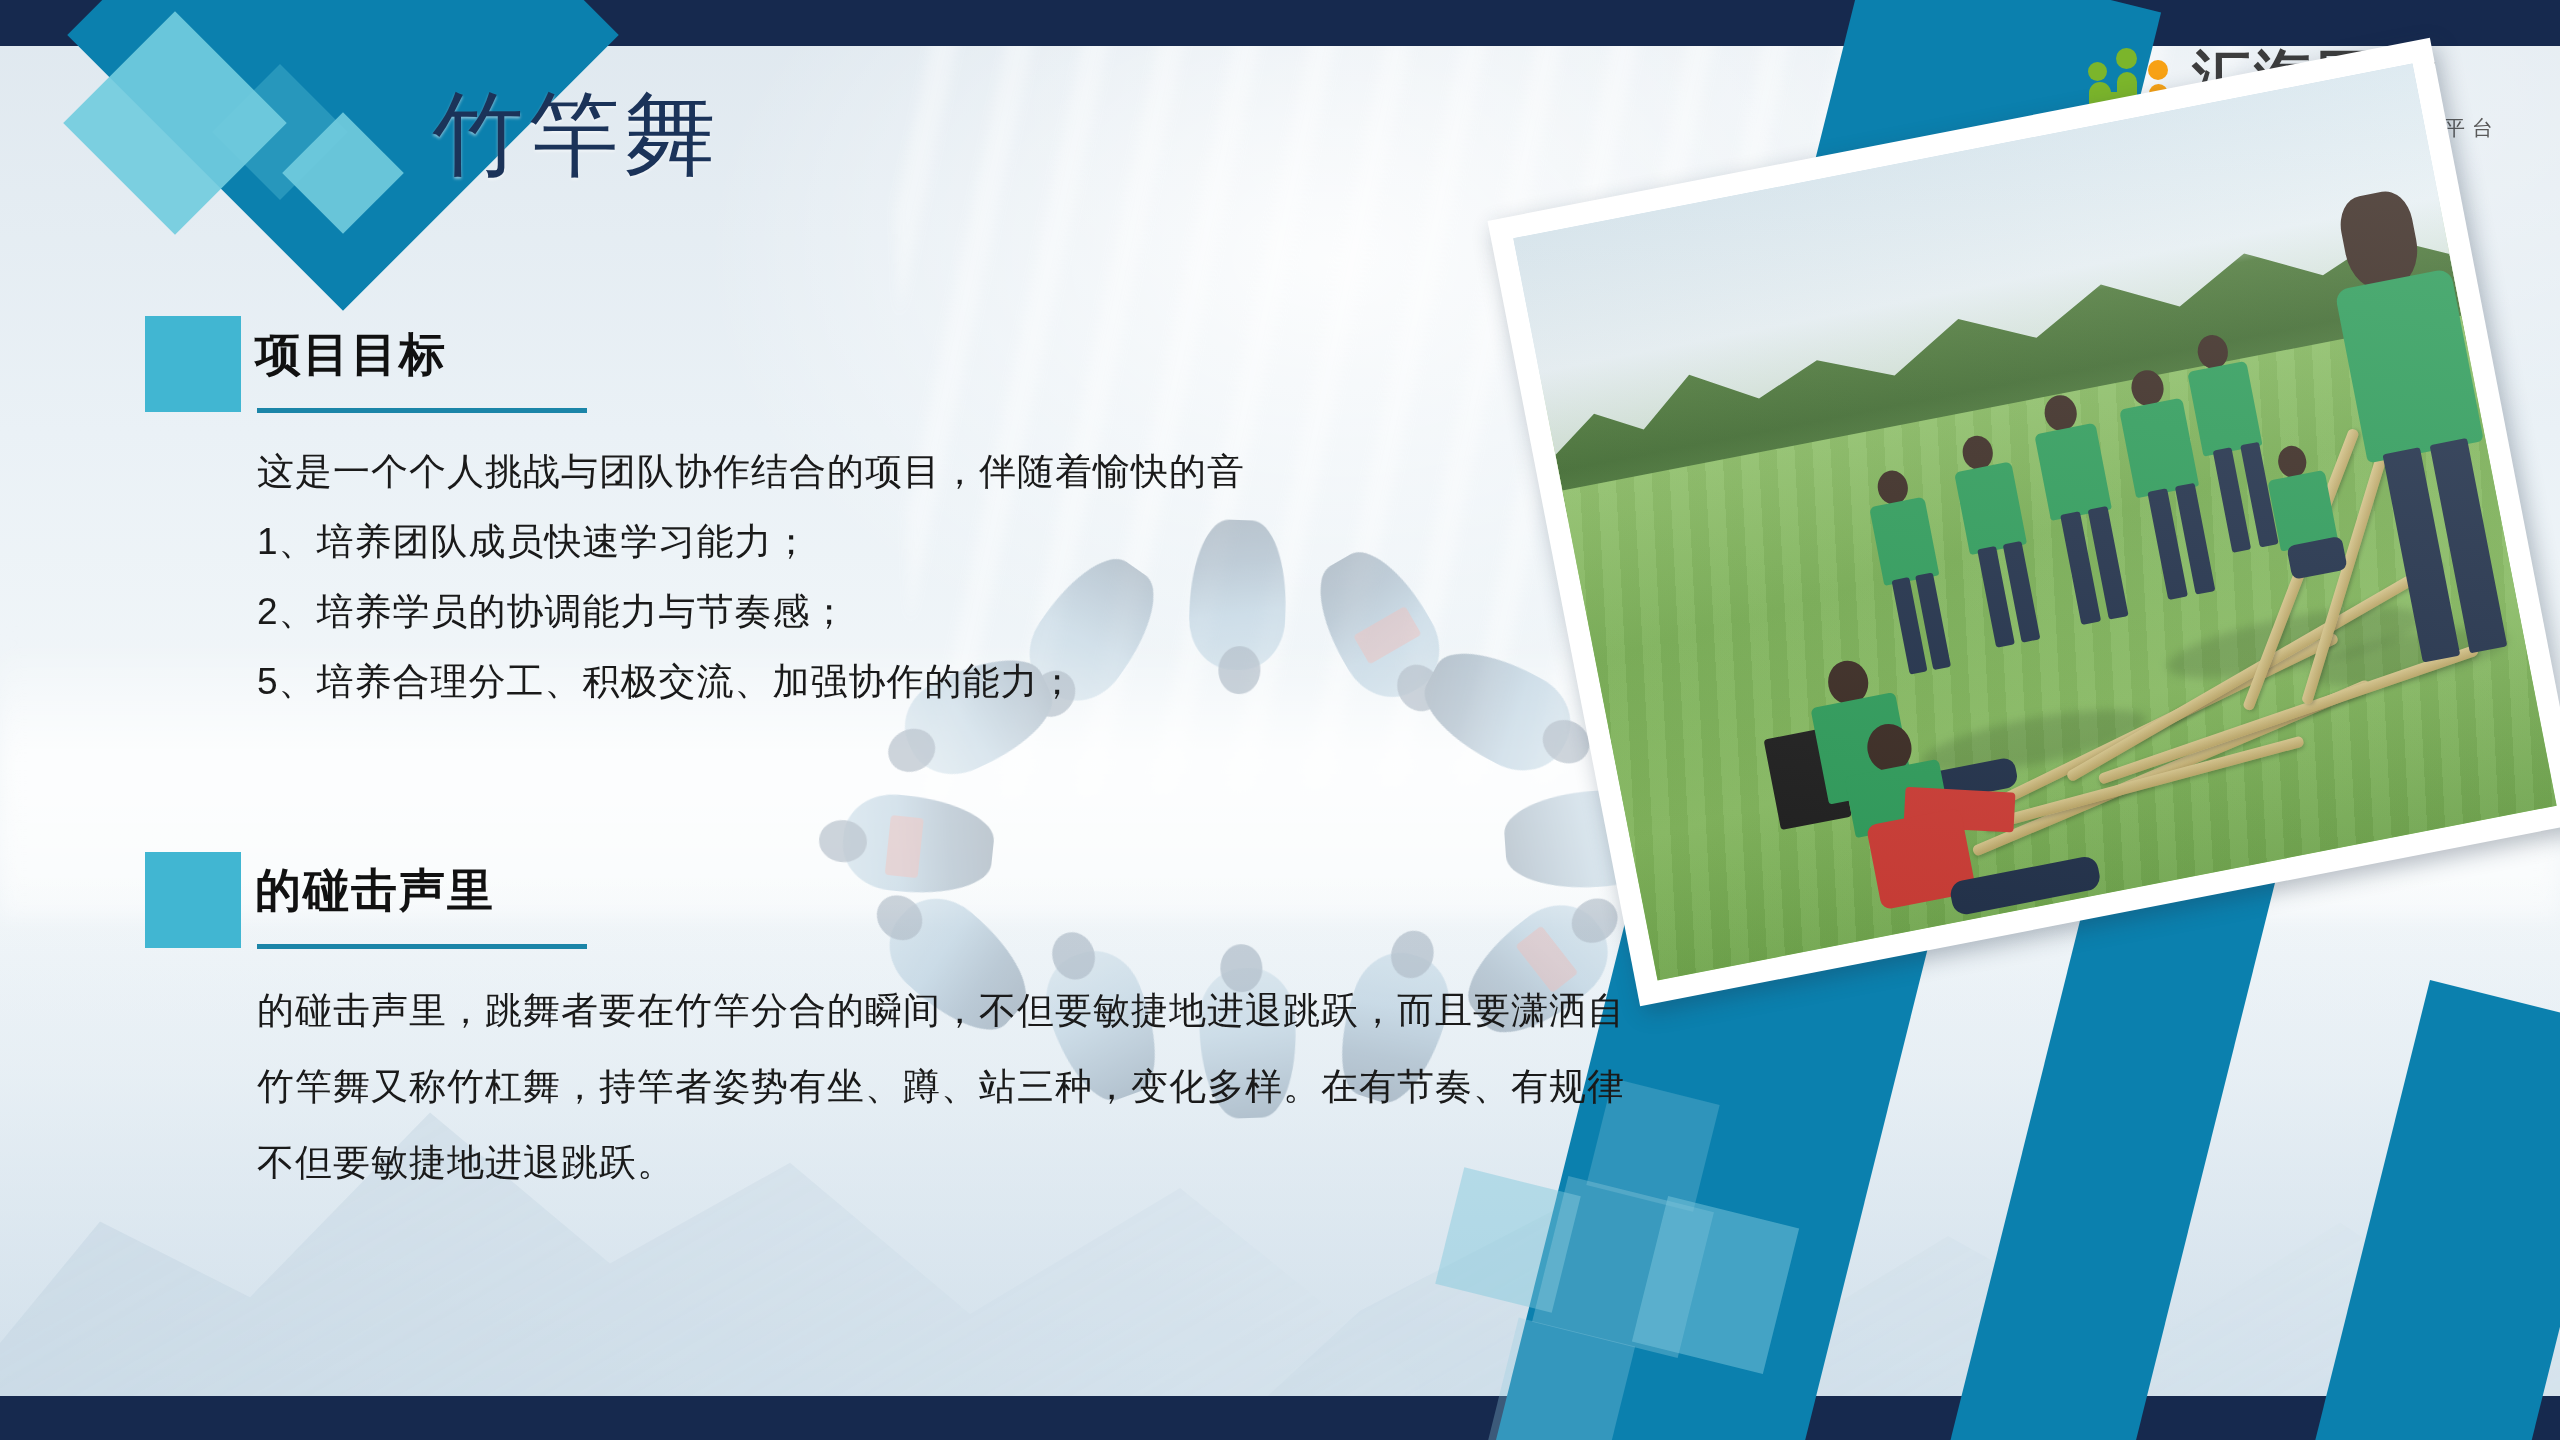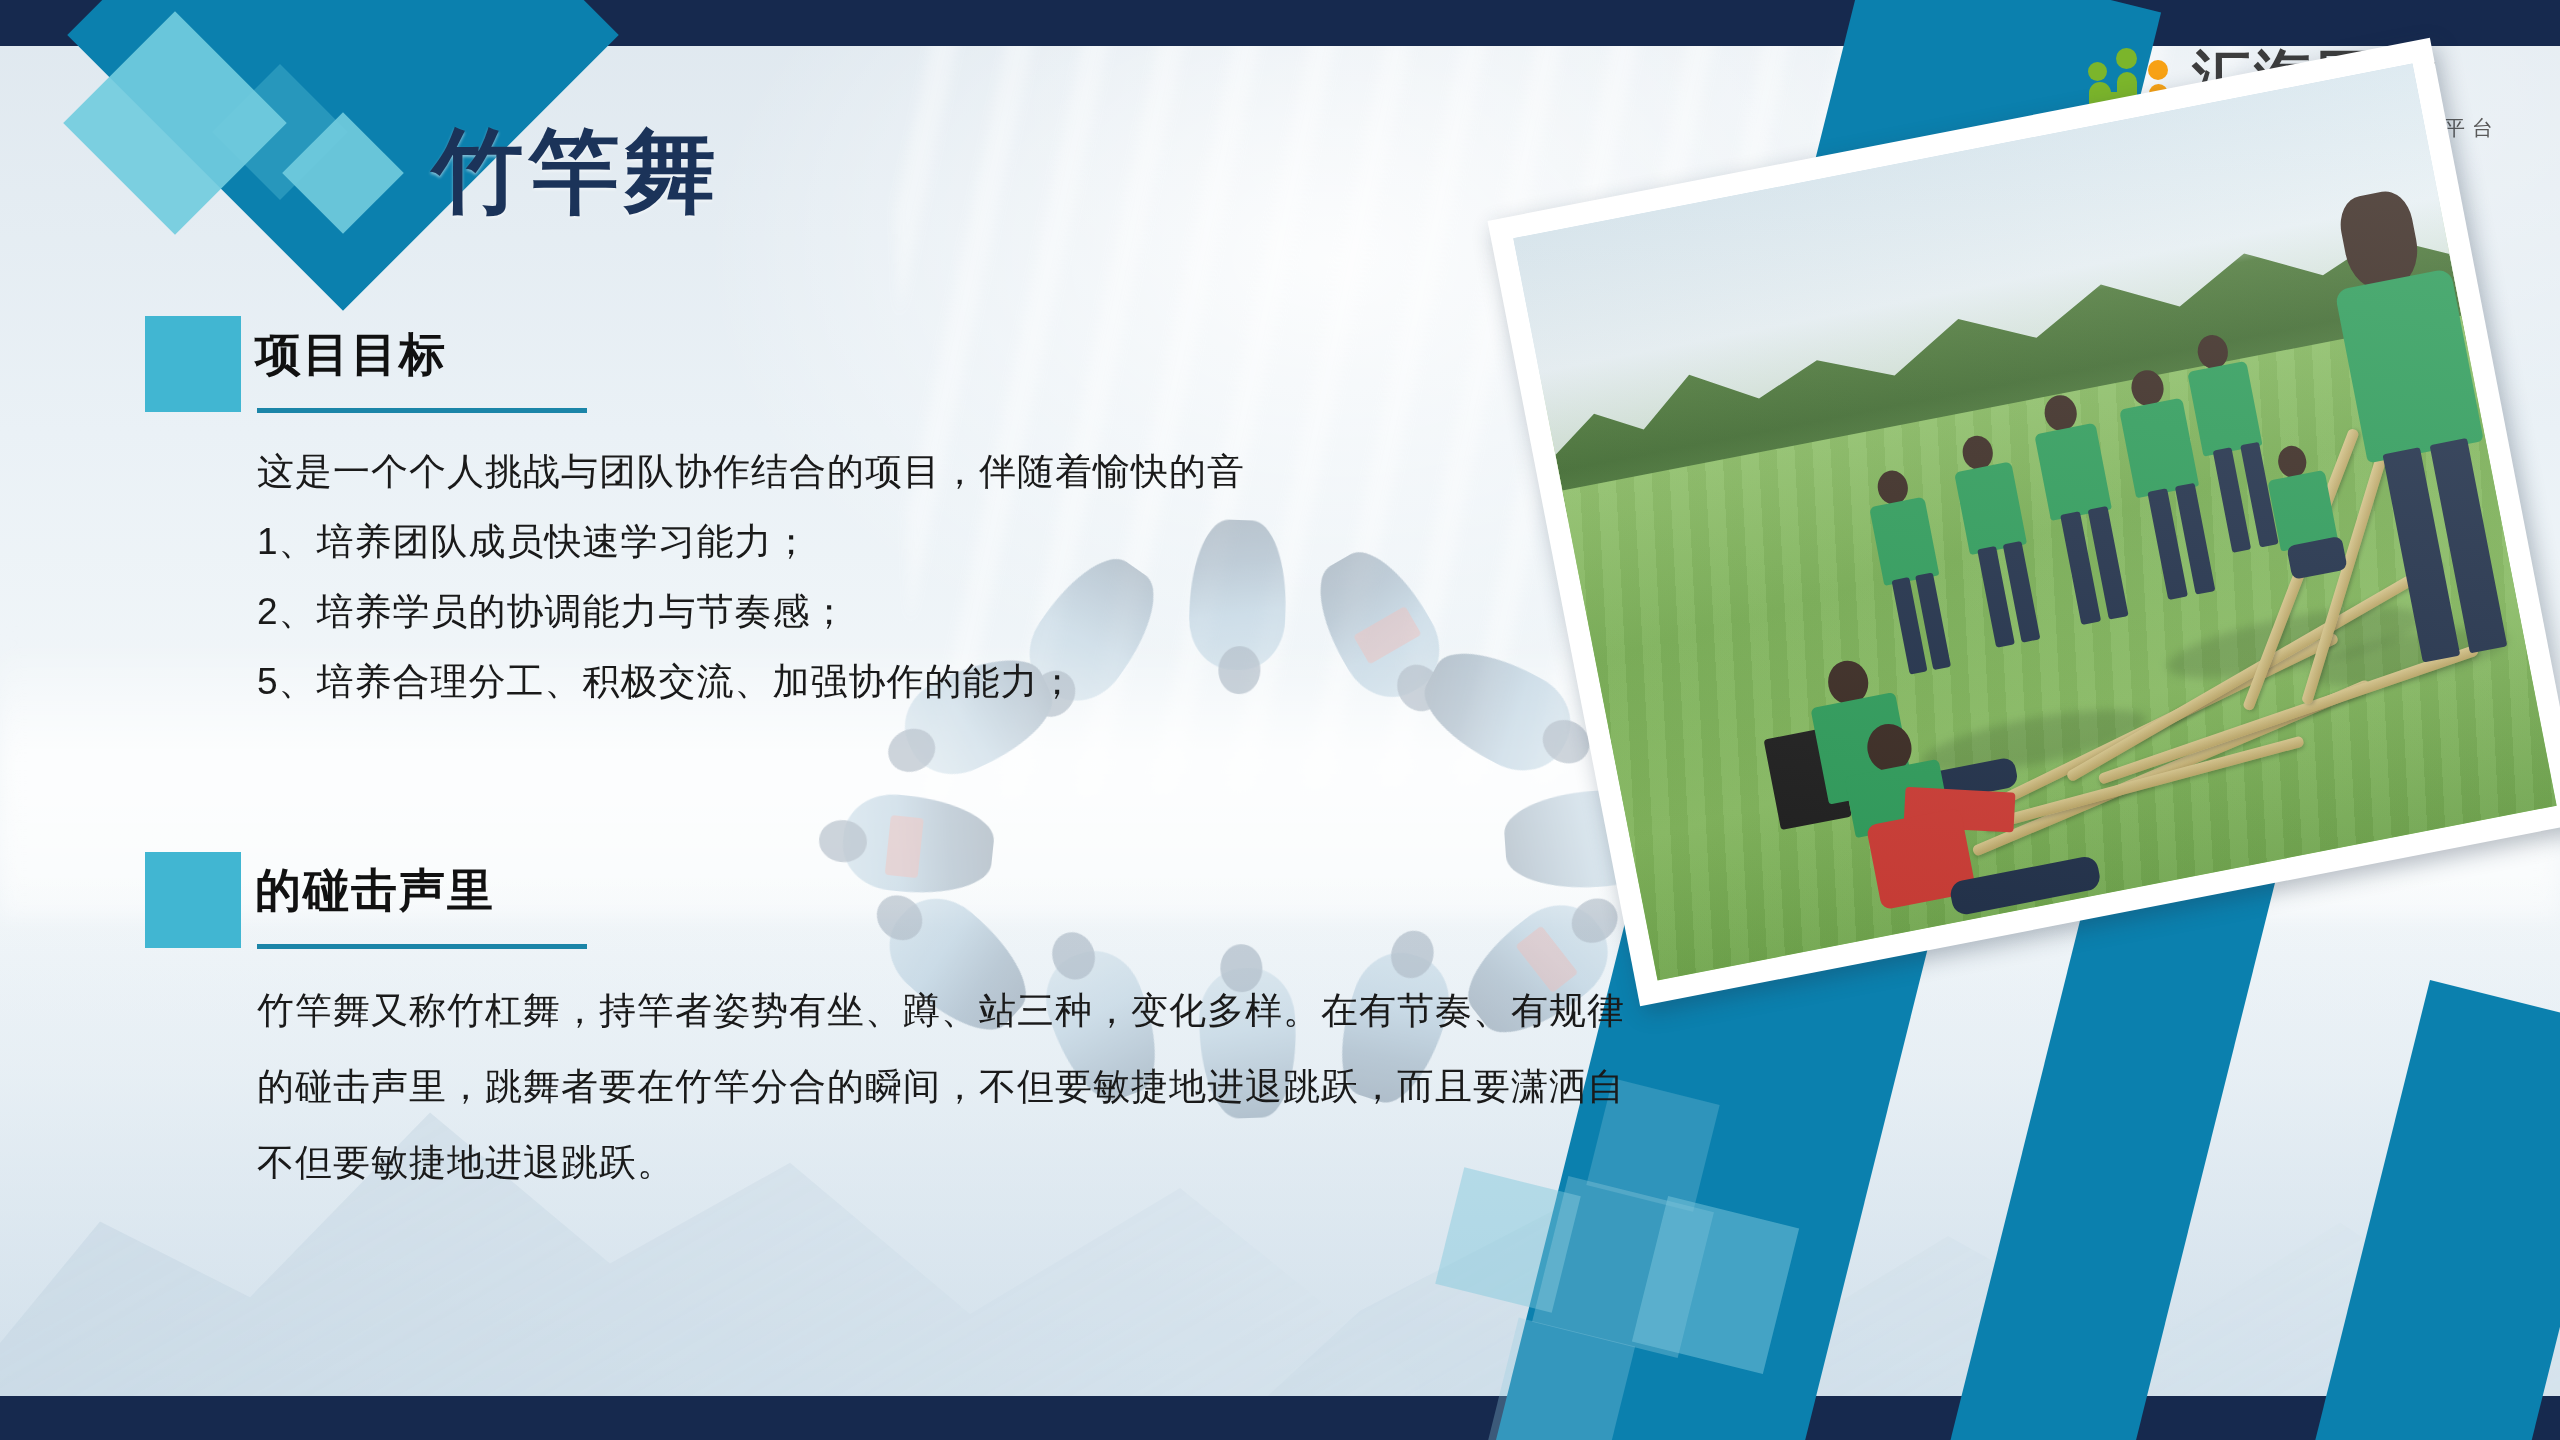--- a/index.html
+++ b/index.html
@@ -143,24 +143,23 @@
   .sq { position: absolute; transform: rotate(14deg); }
   .sq.s1 { left: 1448px; top: 1180px; width: 120px; height: 120px; background: rgba(126,200,220,.45); }
   .sq.s2 { left: 1548px; top: 1192px; width: 150px; height: 150px; background: rgba(170,215,230,.30); }
   .sq.s3 { left: 1648px; top: 1210px; width: 135px; height: 150px; background: rgba(120,196,219,.52); }
   .sq.s4 { left: 1500px; top: 1330px; width: 120px; height: 140px; background: rgba(150,205,225,.30); }
   .sq.s5 { left: 1598px; top: 1090px; width: 110px; height: 110px; background: rgba(150,205,225,.26); }
 
   
   .title {
     position: absolute; left: 432px; top: 88px;
-    font-size: 92px; font-weight: 700; color: #1b3359;
+    font-size: 92px; font-weight: 400; color: #1b3359;
     letter-spacing: 4px; line-height: 1;
     text-shadow: 0 2px 3px rgba(255,255,255,.5);
-    margin-top: 37px;
   }
 
   
   .logo { position: absolute; right: 60px; top: 46px; display: flex; align-items: flex-start; }
   .logo-mark { position: relative; width: 96px; height: 86px; margin-right: 10px; }
   .fig { position: absolute; border-radius: 50%; }
   .fig-body { width: 22px; border-radius: 11px; }
   .logo-wordmark { display: flex; flex-direction: column; }
   .logo-name {
     font-size: 60px; font-weight: 700; color: #3d3d3d;
@@ -305,22 +304,22 @@
       <p>2、培养学员的协调能力与节奏感；</p>
       <p>5、培养合理分工、积极交流、加强协作的能力；</p>
     </div>
   </div>
 
   <div class="section" id="section-desc">
     <div class="sec-square"></div>
     <div class="sec-heading">的碰击声里</div>
     <div class="sec-rule"></div>
     <div class="sec-body">
+      <p>的碰击声里，跳舞者要在竹竿分合的瞬间，不但要敏捷地进退跳跃，而且要潇洒自</p>
       <p>竹竿舞又称竹杠舞，持竿者姿势有坐、蹲、站三种，变化多样。在有节奏、有规律</p>
-      <p>的碰击声里，跳舞者要在竹竿分合的瞬间，不但要敏捷地进退跳跃，而且要潇洒自</p>
       <p>不但要敏捷地进退跳跃。</p>
     </div>
   </div>
 
   <div class="photo-wrap">
     <div class="photo">
       <div class="ph-sky"></div>
       <div class="ph-trees"></div>
       <div class="ph-grass"></div>
 

